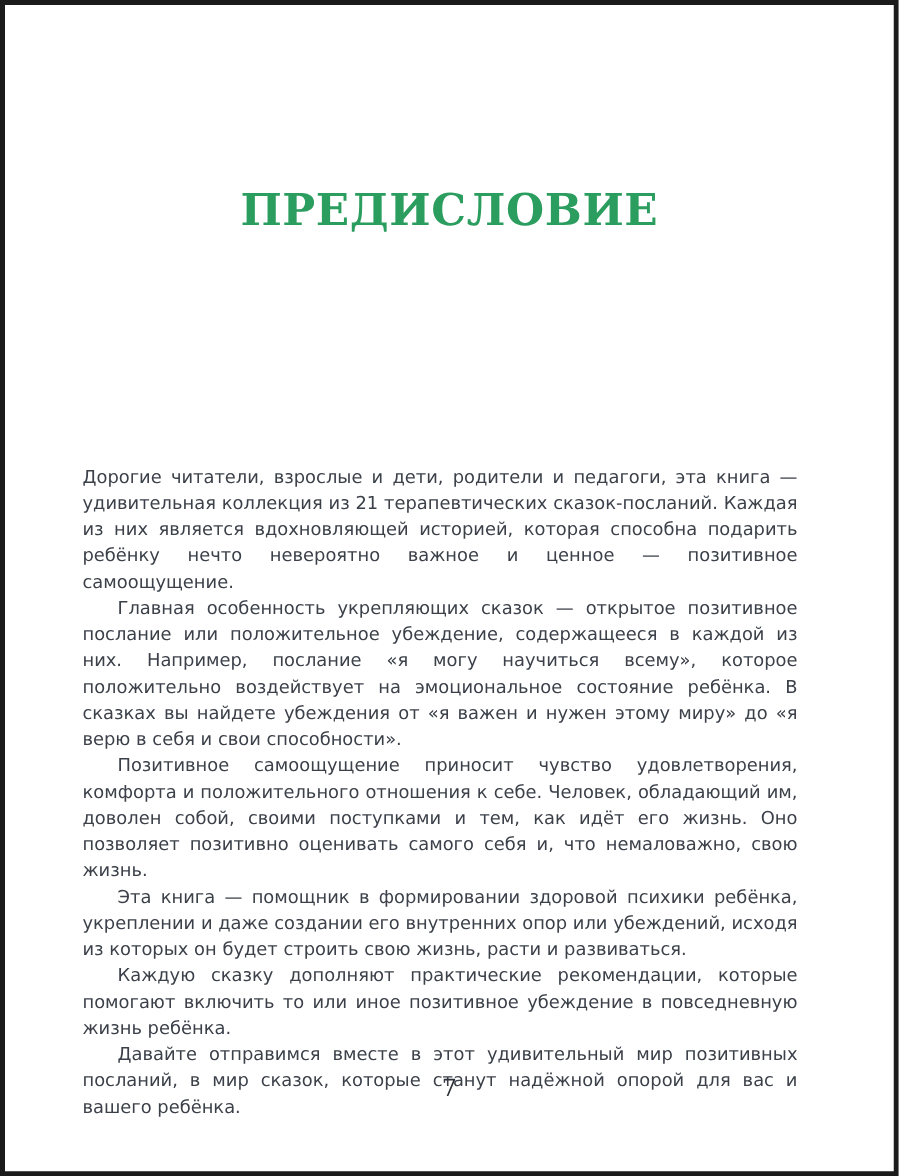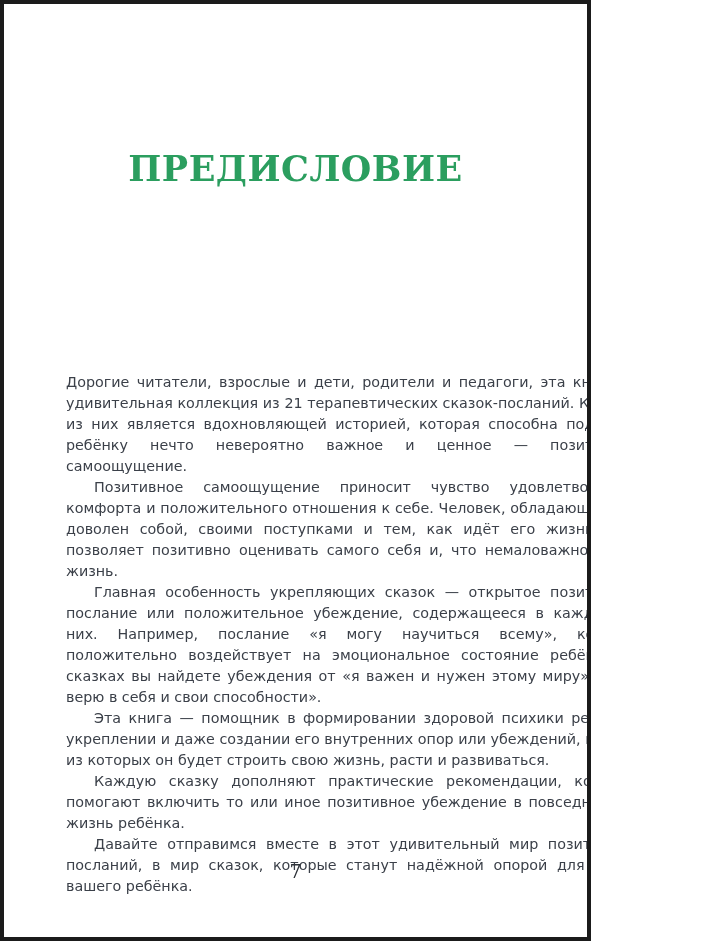--- a/index.html
+++ b/index.html
@@ -3,21 +3,21 @@
 <meta charset="utf-8">
 <style>
   html, body {
     margin: 0;
     padding: 0;
     background: #ffffff;
   }
 
   .page {
     position: relative;
-    width: 591px;
+    width: 719px;
     height: 941px;
     background: #ffffff;
     box-sizing: border-box;
     border-top: 4px solid #1b1b1b;
     border-left: 4px solid #1b1b1b;
     border-right: 4px solid #1b1b1b;
     border-bottom: 4px solid #1b1b1b;
     overflow: hidden;
     font-family: "Liberation Sans", sans-serif;
   }
@@ -80,22 +80,22 @@
 </style>
 </head>
 <body>
 
 <div class="page">
 
   <h1 class="chapter-title">ПРЕДИСЛОВИЕ</h1>
 
   <div class="body-block">
     <p class="para first">Дорогие читатели, взрослые и дети, родители и педагоги, эта книга — удивительная коллекция из 21 терапевтических сказок-посланий. Каждая из них является вдохновляющей историей, которая способна подарить ребёнку нечто невероятно важное и ценное — позитивное самоощущение.</p>
+    <p class="para">Главная особенность укрепляющих сказок — открытое позитивное послание или положительное убеждение, содержащееся в каждой из них. Например, послание «я могу научиться всему», которое положительно воздействует на эмоциональное состояние ребёнка. В сказках вы найдете убеждения от «я важен и нужен этому миру» до «я верю в себя и свои способности».</p>
     <p class="para">Позитивное самоощущение приносит чувство удовлетворения, комфорта и положительного отношения к себе. Человек, обладающий им, доволен собой, своими поступками и тем, как идёт его жизнь. Оно позволяет позитивно оценивать самого себя и, что немаловажно, свою жизнь.</p>
-    <p class="para">Главная особенность укрепляющих сказок — открытое позитивное послание или положительное убеждение, содержащееся в каждой из них. Например, послание «я могу научиться всему», которое положительно воздействует на эмоциональное состояние ребёнка. В сказках вы найдете убеждения от «я важен и нужен этому миру» до «я верю в себя и свои способности».</p>
     <p class="para">Эта книга — помощник в формировании здоровой психики ребёнка, укреплении и даже создании его внутренних опор или убеждений, исходя из которых он будет строить свою жизнь, расти и развиваться.</p>
     <p class="para">Каждую сказку дополняют практические рекомендации, которые помогают включить то или иное позитивное убеждение в повседневную жизнь ребёнка.</p>
     <p class="para">Давайте отправимся вместе в этот удивительный мир позитивных посланий, в мир сказок, которые станут надёжной опорой для вас и вашего ребёнка.</p>
   </div>
 
   <div class="page-number">7</div>
 
 </div>
 
 </body></html>

